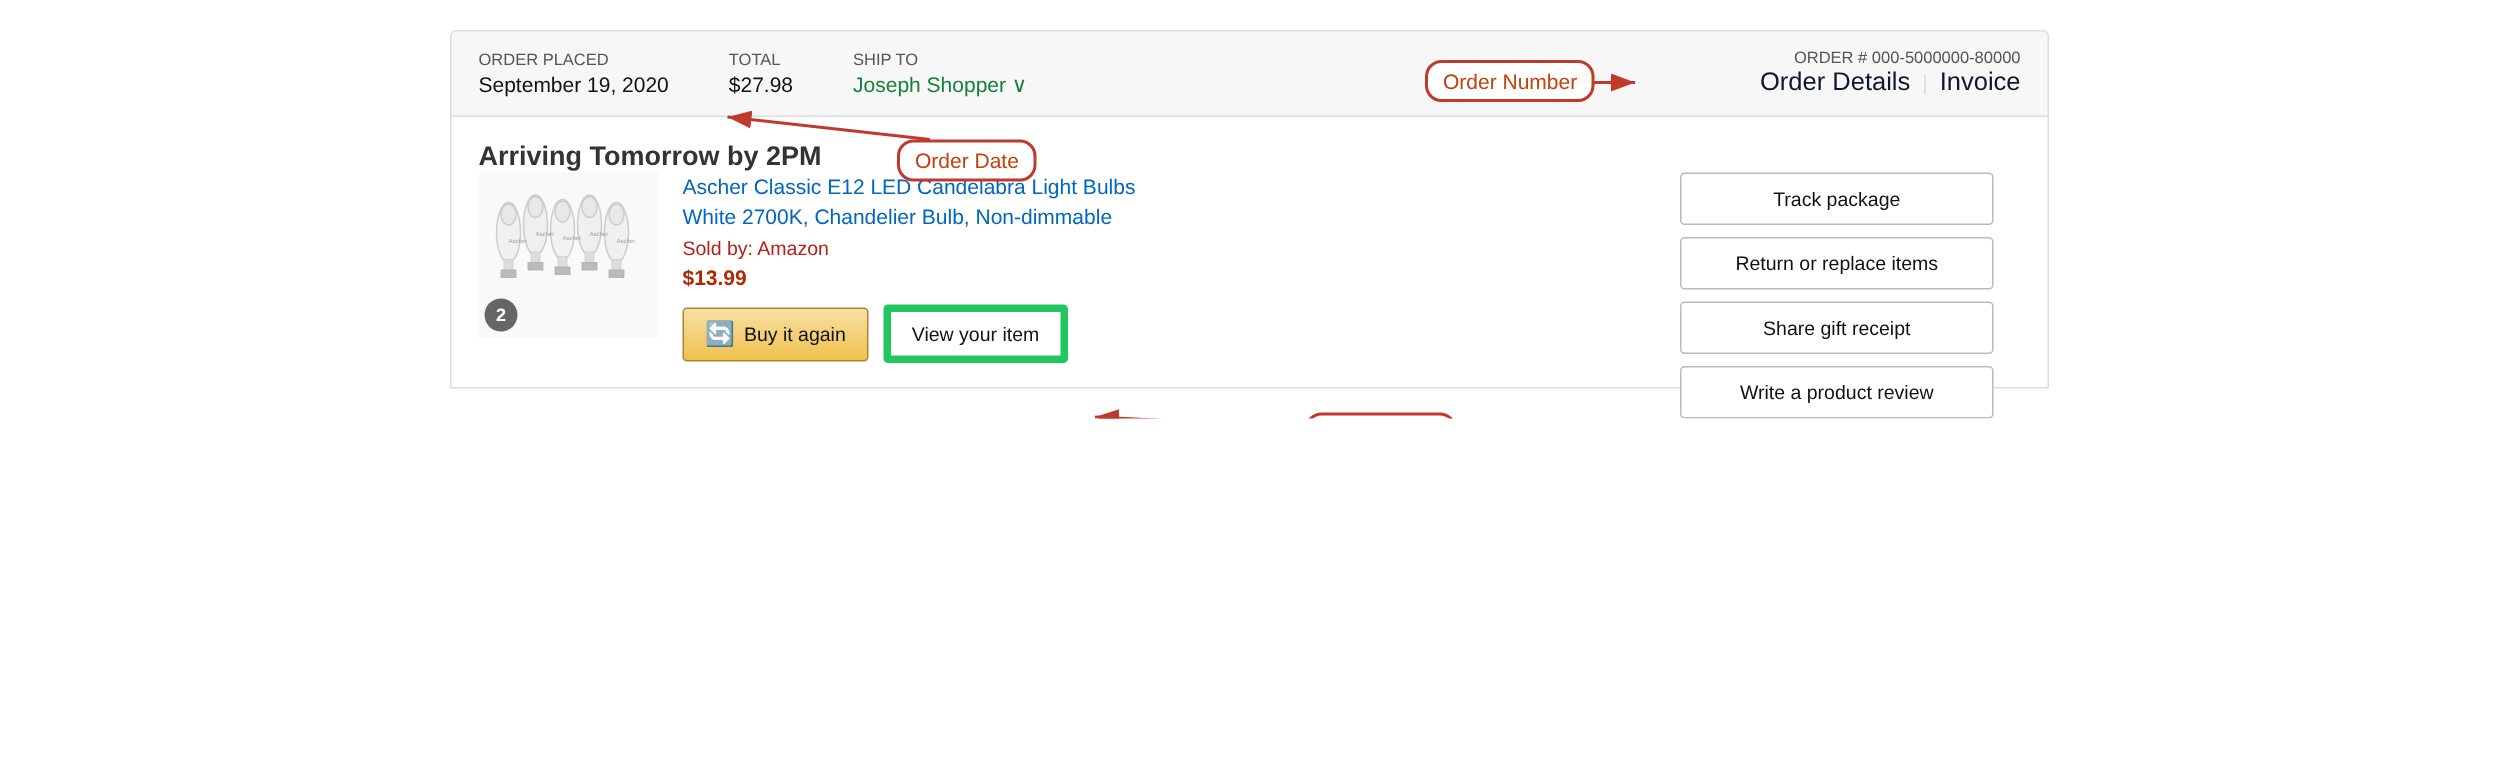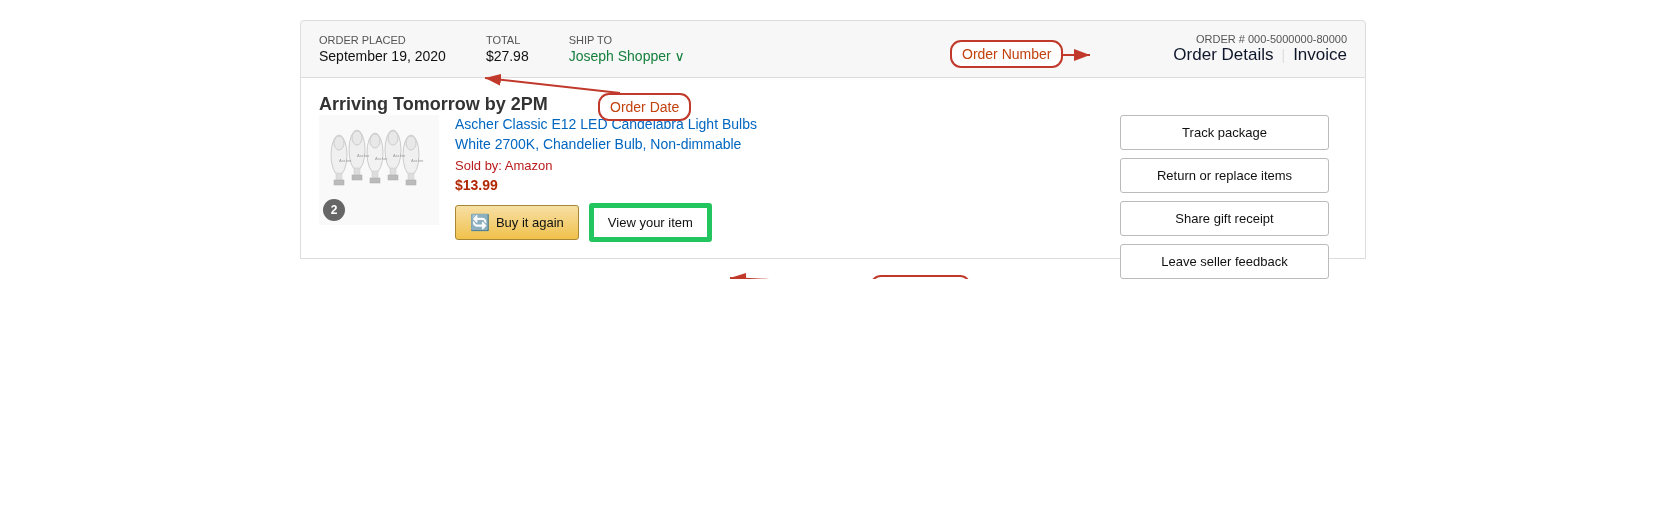--- a/index.html
+++ b/index.html
@@ -352,21 +352,20 @@
             <span>Buy it again</span>
           </button>
           <button class="view-item-btn">View your item</button>
         </div>
       </div>
 
       <div class="right-actions">
         <button class="action-btn">Track package</button>
         <button class="action-btn">Return or replace items</button>
         <button class="action-btn">Share gift receipt</button>
-        <button class="action-btn">Leave seller feedback</button>
         <button class="action-btn">Write a product review</button>
       </div>
     </div>
   </div>
 
   <div class="annotation ann-order-date">Order Date</div>
 
   <svg class="arrow-svg" style="left:0;top:0;width:100%;height:100%;position:absolute;">
     <defs>
       <marker id="arrowhead-red" markerWidth="8" markerHeight="6" refX="8" refY="3" orient="auto">

